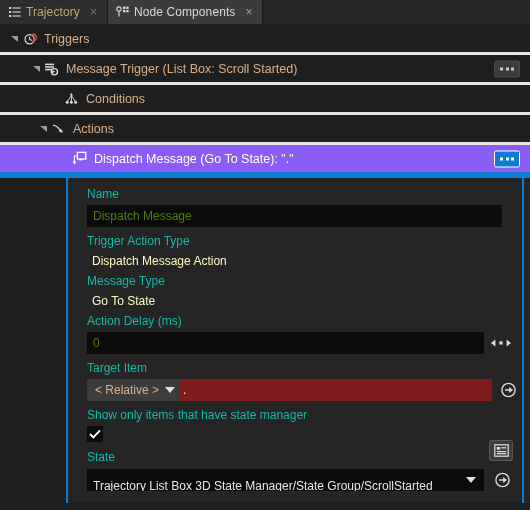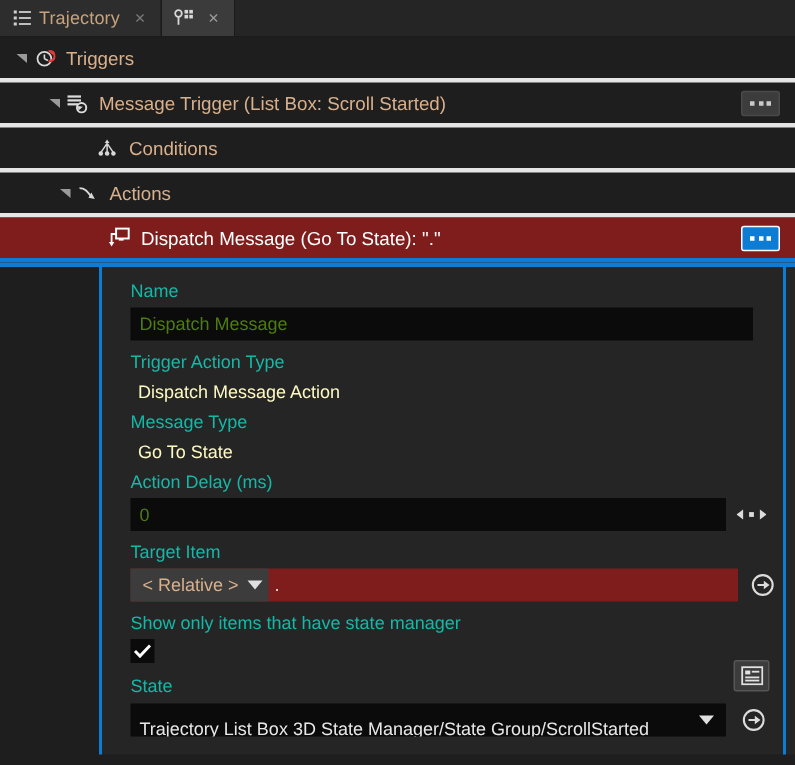--- a/index.html
+++ b/index.html
@@ -54,21 +54,21 @@
     width: 13px; height: 13px;
     display:inline-flex; align-items:center; justify-content:center;
     flex: 0 0 13px;
   }
   .trow .ticon {
     width: 17px; height: 16px;
     display:inline-flex; align-items:center; justify-content:center;
     flex: 0 0 17px; margin-right: 6px;
   }
   .trow .tlabel { white-space: nowrap; }
-  .trow.selected { background: #7f1d1d; color: #ffffff; border-bottom-color: #0c7cd5; }
+  .trow.selected { background: #8b5cf6; color: #ffffff; border-bottom-color: #0c7cd5; }
   .ellipsis-btn {
     position: absolute; right: 10px; top: 50%; transform: translateY(-50%);
     width: 26px; height: 17px;
     background: #3c3c3c; border: 1px solid #4a4a4a; border-radius: 2px;
     display: flex; align-items: center; justify-content: center; gap: 2.5px;
   }
   .trow.selected .ellipsis-btn { background: #0c7cd5; border-color: #ffffff; }
   .ellipsis-btn i { width: 3px; height: 3px; background: #c9c9c9; display:block; }
   .trow.selected .ellipsis-btn i { background: #ffffff; }
 
@@ -183,20 +183,21 @@
       <span class="tab-icon">
         <svg width="13" height="12" viewBox="0 0 13 12">
           <circle cx="3" cy="3" r="2.2" fill="none" stroke="#d8d8d8" stroke-width="1.2"></circle>
           <path d="M3 5.2 L3 10.5" stroke="#d8d8d8" stroke-width="1.2"></path>
           <rect x="7" y="0.6" width="2.4" height="2.4" fill="#d8d8d8"></rect>
           <rect x="10.2" y="0.6" width="2.4" height="2.4" fill="#d8d8d8"></rect>
           <rect x="7" y="3.9" width="2.4" height="2.4" fill="#d8d8d8"></rect>
           <rect x="10.2" y="3.9" width="2.4" height="2.4" fill="#d8d8d8"></rect>
         </svg>
       </span>
+      <span class="tab-label">Node Components</span>
       <span class="tab-close">×</span>
     </div>
 
   </div>
 
   <div class="tree">
 
     <div class="trow" style="padding-left:8px;">
       <span class="twist">
         <svg width="9" height="9" viewBox="0 0 9 9">

